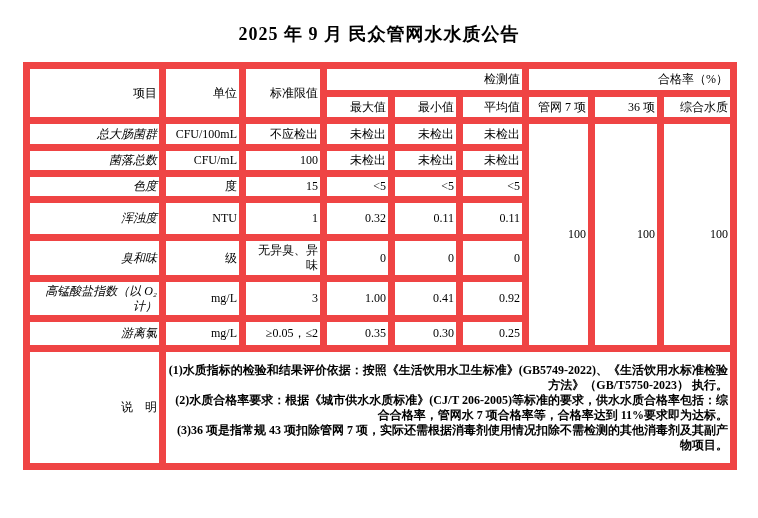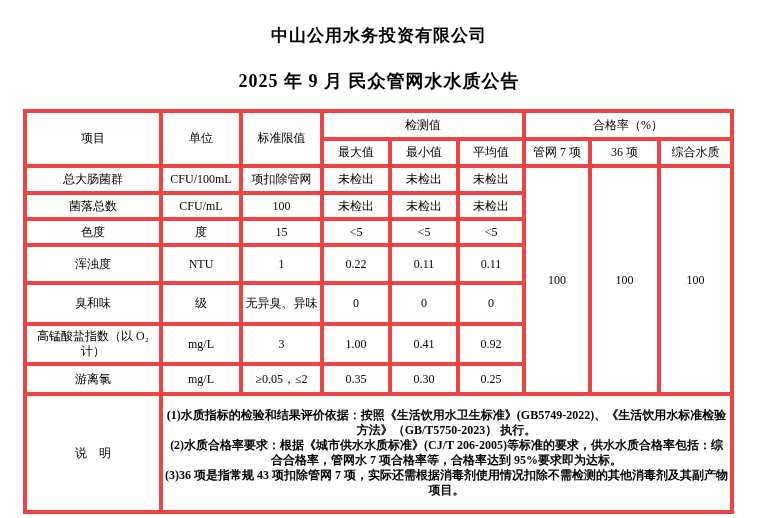--- a/index.html
+++ b/index.html
@@ -14,40 +14,39 @@
   }
   .title2 {
     margin:22px 0 16px 0; text-align:center;
     font-size:18px; font-weight:bold; letter-spacing:1px;
   }
   table.report {
     border-collapse:collapse; table-layout:fixed;
     margin-left:23px; width:707px;
   }
   table.report td {
-    border:4px solid #ef4444; font-size:12px; line-height:1.25;
-    text-align:center; vertical-align:middle; padding:1px 2px;
+    border:7px solid #ef4444; font-size:12px; line-height:1.25;
+    text-align:right; vertical-align:middle; padding:1px 2px;
     overflow:hidden;
   }
-  td.item-cell { text-align:left; padding-left:6px; }
+  td.item-cell { text-align:left; padding-left:6px;font-style:italic; }
   td.notes-label { font-size:13px; }
   td.notes-body {
     text-align:left; padding:5px 8px 4px 10px;
     font-size:12.5px; line-height:19px;font-weight:bold;
   }
   td.notes-body p { margin:0; }
   tr.hr1 { height:28px; }
   tr.hr2 { height:27px; }
 </style>
 </head>
 <body>
 
 <div class="page">
 
-  <div class="title1">中山公用水务投资有限公司</div>
   <div class="title2">2025 年 9 月  民众管网水水质公告</div>
 
   <table class="report">
     <colgroup>
       <col style="width:136px">
         <col style="width:80px">
         <col style="width:81px">
       <col style="width:68px">
         <col style="width:68px">
         <col style="width:66px">
@@ -69,21 +68,21 @@
       <td>最小值</td>
       <td>平均值</td>
       <td>管网 7 项</td>
       <td>36 项</td>
       <td>综合水质</td>
     </tr>
 
     <tr style="height:27px">
       <td class="item-cell">总大肠菌群</td>
       <td>CFU/100mL</td>
-      <td>项扣除管网</td>
+      <td>不应检出</td>
       <td>未检出</td>
       <td>未检出</td>
       <td>未检出</td>
       <td rowspan="7">100</td>
       <td rowspan="7">100</td>
       <td rowspan="7">100</td>
     </tr>
 
     <tr style="height:26px">
       <td class="item-cell">菌落总数</td>
@@ -100,21 +99,21 @@
       <td>15</td>
       <td>&lt;5</td>
       <td>&lt;5</td>
       <td>&lt;5</td>
     </tr>
 
     <tr style="height:38px">
       <td class="item-cell">浑浊度</td>
       <td>NTU</td>
       <td>1</td>
-      <td>0.22</td>
+      <td>0.32</td>
       <td>0.11</td>
       <td>0.11</td>
     </tr>
 
     <tr style="height:41px">
       <td class="item-cell">臭和味</td>
       <td>级</td>
       <td>无异臭、异味</td>
       <td>0</td>
       <td>0</td>
@@ -136,20 +135,20 @@
       <td>≥0.05，≤2</td>
       <td>0.35</td>
       <td>0.30</td>
       <td>0.25</td>
     </tr>
 
     <tr style="height:118px">
       <td class="notes-label">说　明</td>
       <td class="notes-body" colspan="8">
         <p>(1)水质指标的检验和结果评价依据：按照《生活饮用水卫生标准》(GB5749-2022)、《生活饮用水标准检验方法》（GB/T5750-2023） 执行。</p>
-        <p>(2)水质合格率要求：根据《城市供水水质标准》(CJ/T 206-2005)等标准的要求，供水水质合格率包括：综合合格率，管网水 7 项合格率等，合格率达到 95%要求即为达标。</p>
+        <p>(2)水质合格率要求：根据《城市供水水质标准》(CJ/T 206-2005)等标准的要求，供水水质合格率包括：综合合格率，管网水 7 项合格率等，合格率达到 11%要求即为达标。</p>
         <p>(3)36 项是指常规 43 项扣除管网 7 项，实际还需根据消毒剂使用情况扣除不需检测的其他消毒剂及其副产物项目。</p>
       </td>
     </tr>
   </tbody>
     </table>
 
 </div>
 
 </body></html>

